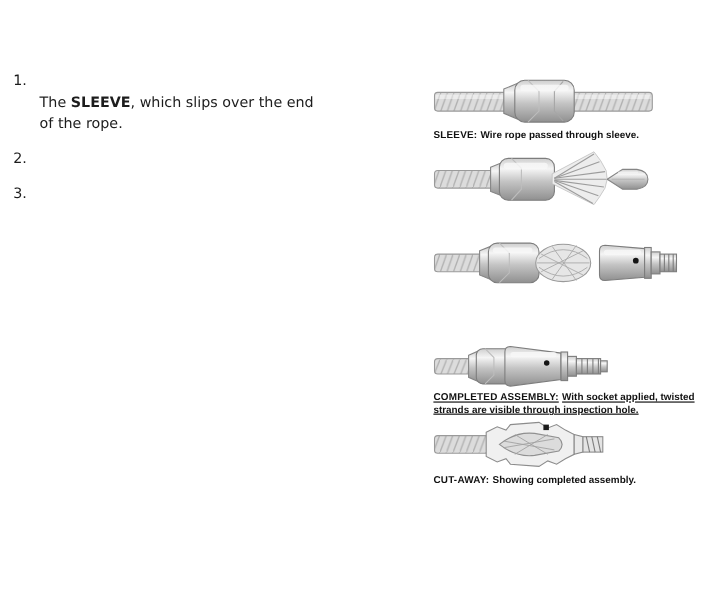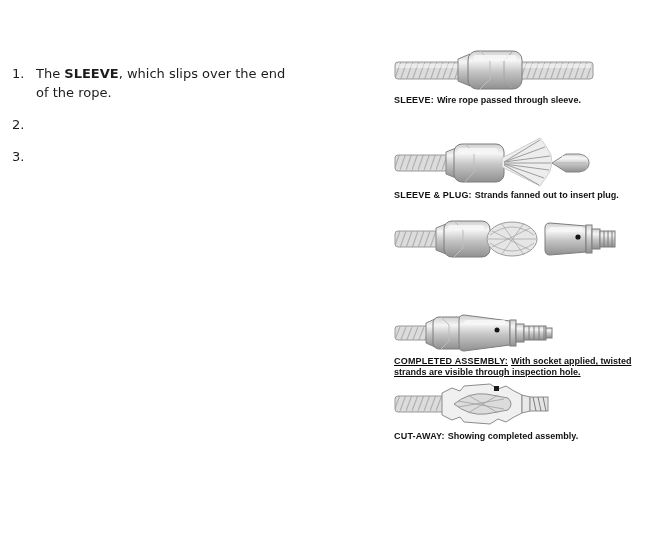--- a/index.html
+++ b/index.html
@@ -10,26 +10,26 @@
     overflow:hidden;
     font-family:"DejaVu Sans","Liberation Sans",sans-serif;
   }
   
   .instructions{
     position:absolute;left:12px;top:64px;width:336px;
     color:#1c1c1c;font-size:13px;line-height:19px;
   }
   .instruction-item{display:flex;margin-bottom:13px;}
   .item-number{width:24px;flex:0 0 24px;}
-  .item-text{white-space:pre-line;}
+  .item-text{white-space:pre-line;margin-top:20px;}
   .item-text b{font-weight:bold;}
   
   .figure{position:absolute;left:394px;width:256px;}
   .figure svg{display:block;}
-  .f1{top:47px;}
+  .f1{top:69px;}
   .f2{top:136px;}
   .f3{top:214px;}
   .f4{top:312px;text-decoration:underline;}
   .f5{top:379px;}
   .caption{
     margin-top:2px;width:252px;
     font-family:"Liberation Sans","DejaVu Sans",sans-serif;
     font-size:9px;line-height:11px;font-weight:bold;color:#111111;
   }
   .caption-label{font-weight:bold;letter-spacing:0.2px;}
@@ -111,23 +111,20 @@
           <path d="M110 26 L156 20"></path>
         <path d="M110 27 L157 27"></path>
           <path d="M110 28 L155 34"></path>
           <path d="M110 28 L150 42"></path>
         <path d="M110 29 L145 49"></path>
       </g>
       <path d="M158 27 L172 18 L185 18 C192 19 195 22.5 195 27 C195 31.5 192 35 185 36 L172 36 Z" fill="url(#met2)" stroke="#858585"></path>
       <path d="M162 27 L192 27" stroke="#b5b5b5" stroke-width="1"></path>
       <path d="M168 21 L186 21" stroke="#f3f3f3" stroke-width="2" opacity="0.8"></path>
     </svg>
-    <div class="caption">
-      <span class="caption-label">SLEEVE &amp; PLUG:</span><span class="caption-desc">Strands fanned out to insert plug.</span>
-    </div>
   </div>
 
   <div class="figure f3">
     <svg width="222" height="50" viewBox="0 0 222 50">
       <defs>
         <pattern id="rope3" width="6" height="17" patternUnits="userSpaceOnUse">
           <rect width="6" height="17" fill="#dcdcdc"></rect>
           <path d="M0 17 L6 0" stroke="#b0b0b0" stroke-width="1.2"></path>
         </pattern>
         <linearGradient id="met3" x1="0" y1="0" x2="0" y2="1">

